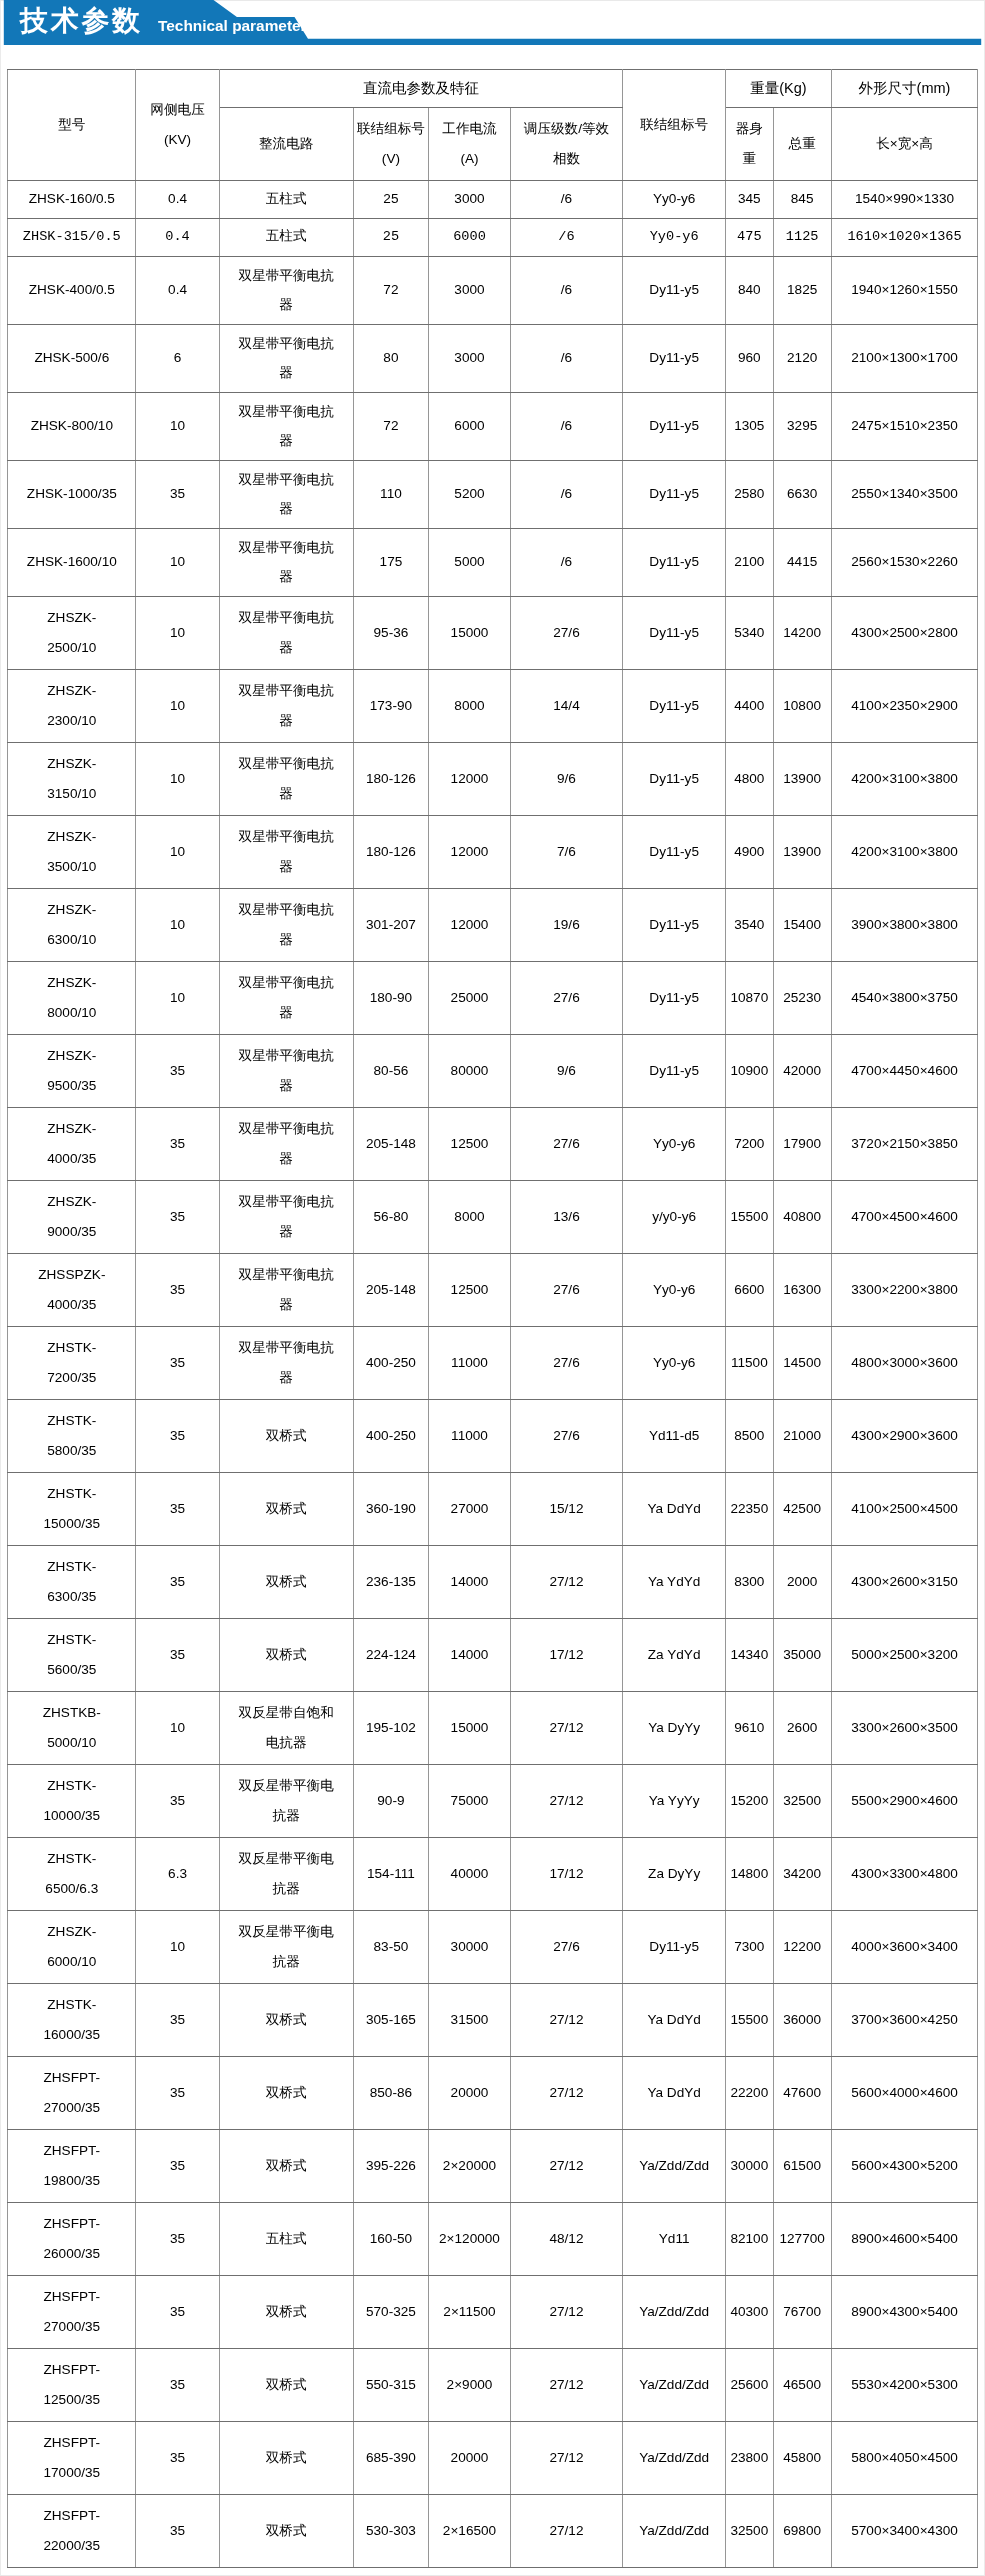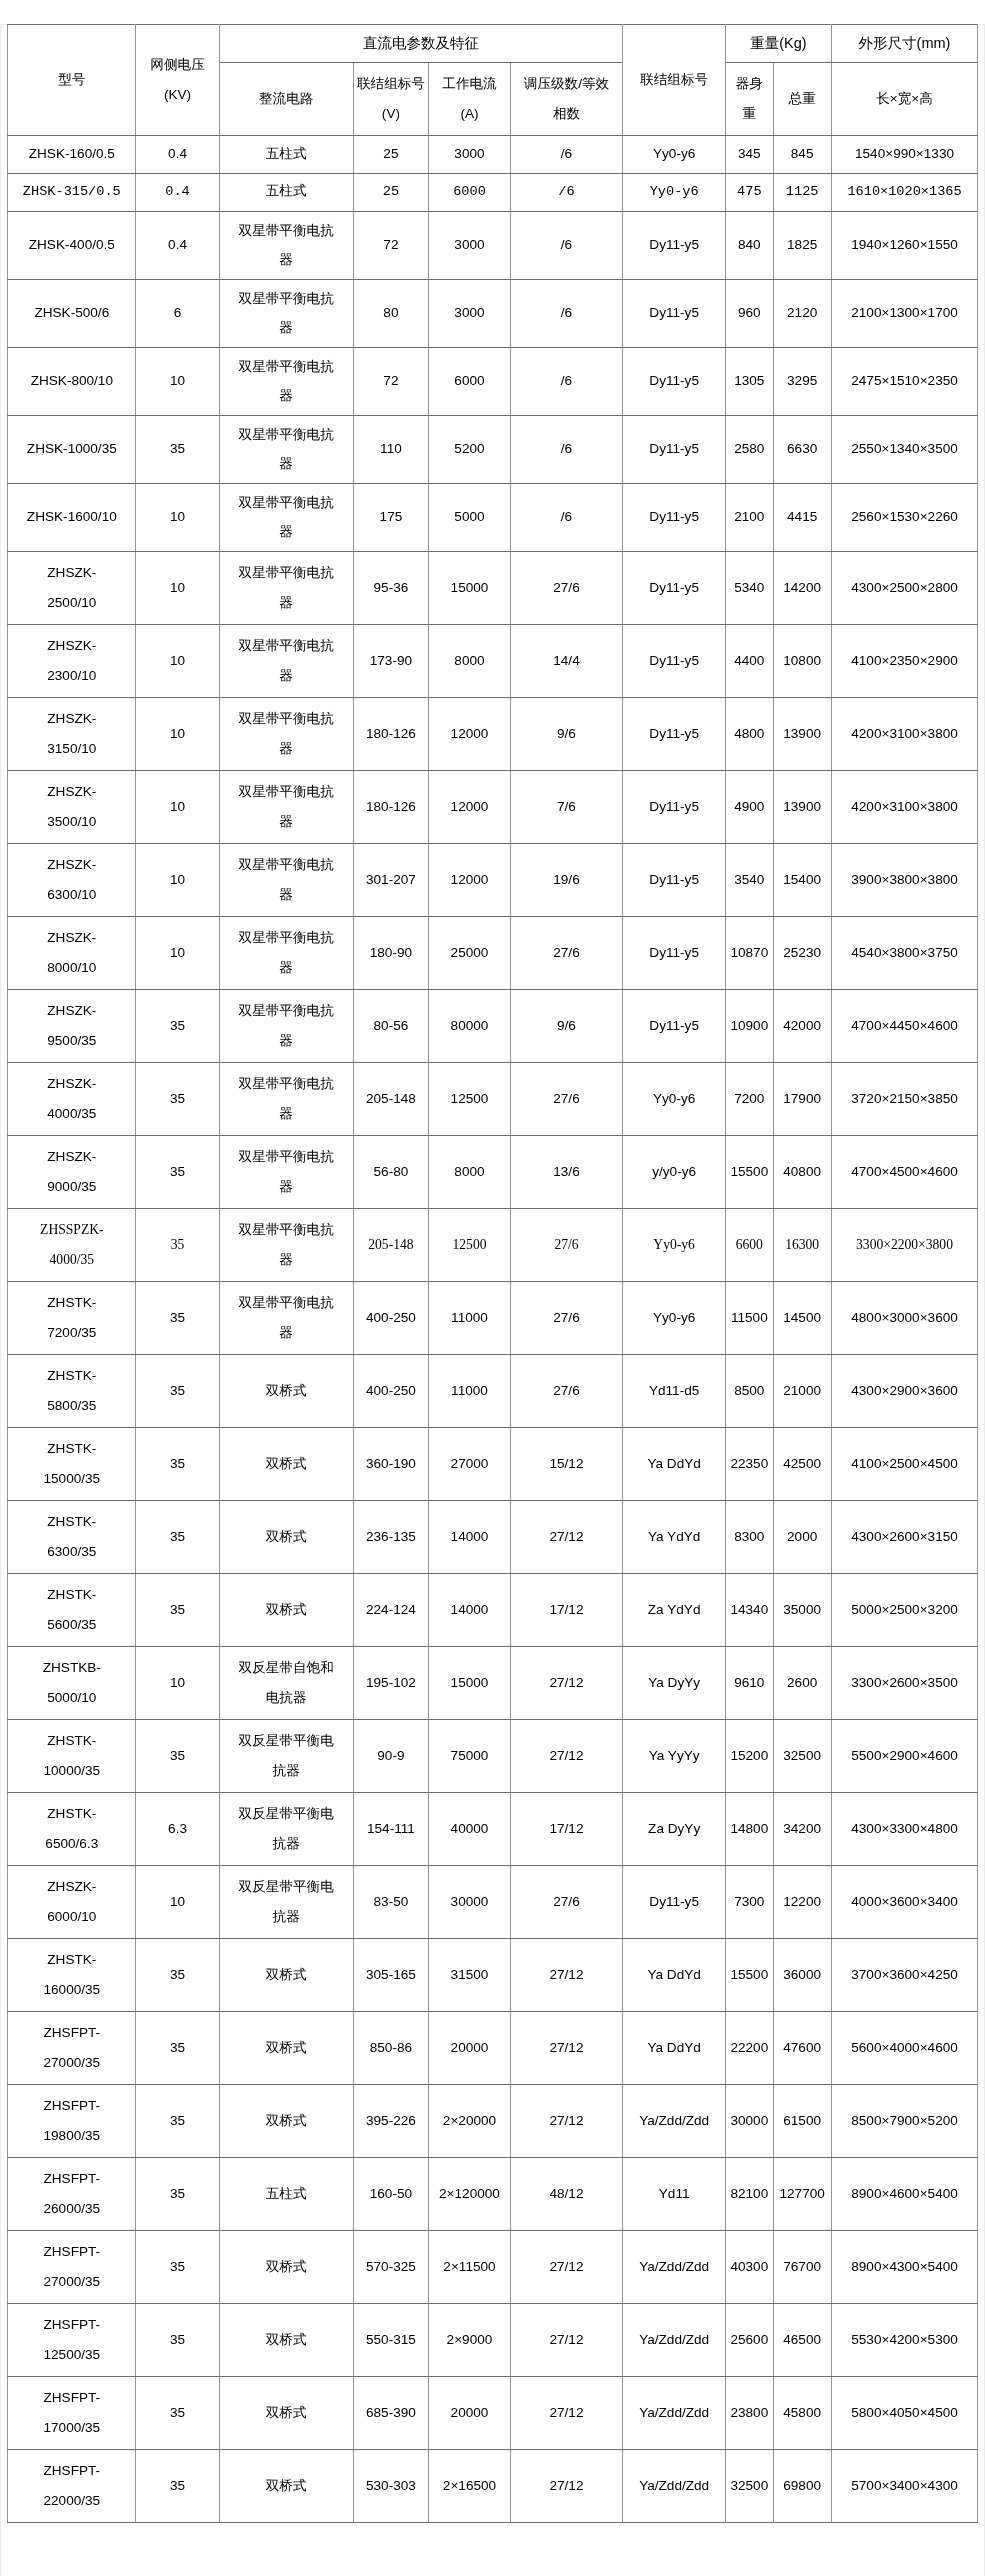--- a/index.html
+++ b/index.html
@@ -65,20 +65,27 @@
   }
   table.spec th.group{font-size:14.5px;}
   thead tr.h1{height:38px;}
   thead tr.h2{height:73px;}
 </style>
 </head>
 <body>
 
 <div class="page">
 
+  <div class="banner">
+    <svg width="985" height="45" viewBox="0 0 1086 50">
+      <polygon points="0,0 233,0 259,19 323,19 338,43 1086,43 1086,50 0,50" fill="#1277B8"></polygon>
+    </svg>
+    <span class="title">技术参数</span>
+    <span class="subtitle">Technical parameter</span>
+  </div>
 
   <table class="spec">
     <colgroup>
       <col style="width:13.2%">
         <col style="width:8.6%">
         <col style="width:13.8%">
       <col style="width:7.8%">
         <col style="width:8.4%">
         <col style="width:11.6%">
       <col style="width:10.6%">
@@ -319,21 +326,21 @@
           <td>双星带平衡电抗
 器</td>
           <td>56-80</td>
           <td>8000</td>
           <td>13/6</td>
           <td>y/y0-y6</td>
           <td>15500</td>
           <td>40800</td>
           <td>4700×4500×4600</td>
         </tr>
-        <tr style="height: 73px; font-family: Liberation Serif, serif;">
+        <tr style="height: 73px;">
           <td>ZHSSPZK-
 4000/35</td>
           <td>35</td>
           <td>双星带平衡电抗
 器</td>
           <td>205-148</td>
           <td>12500</td>
           <td>27/6</td>
           <td>Yy0-y6</td>
           <td>6600</td>
@@ -492,21 +499,21 @@
           <td>ZHSFPT-
 19800/35</td>
           <td>35</td>
           <td>双桥式</td>
           <td>395-226</td>
           <td>2×20000</td>
           <td>27/12</td>
           <td>Ya/Zdd/Zdd</td>
           <td>30000</td>
           <td>61500</td>
-          <td>8500×7900×5200</td>
+          <td>5600×4300×5200</td>
         </tr>
         <tr style="height: 73px;">
           <td>ZHSFPT-
 26000/35</td>
           <td>35</td>
           <td>五柱式</td>
           <td>160-50</td>
           <td>2×120000</td>
           <td>48/12</td>
           <td>Yd11</td>

